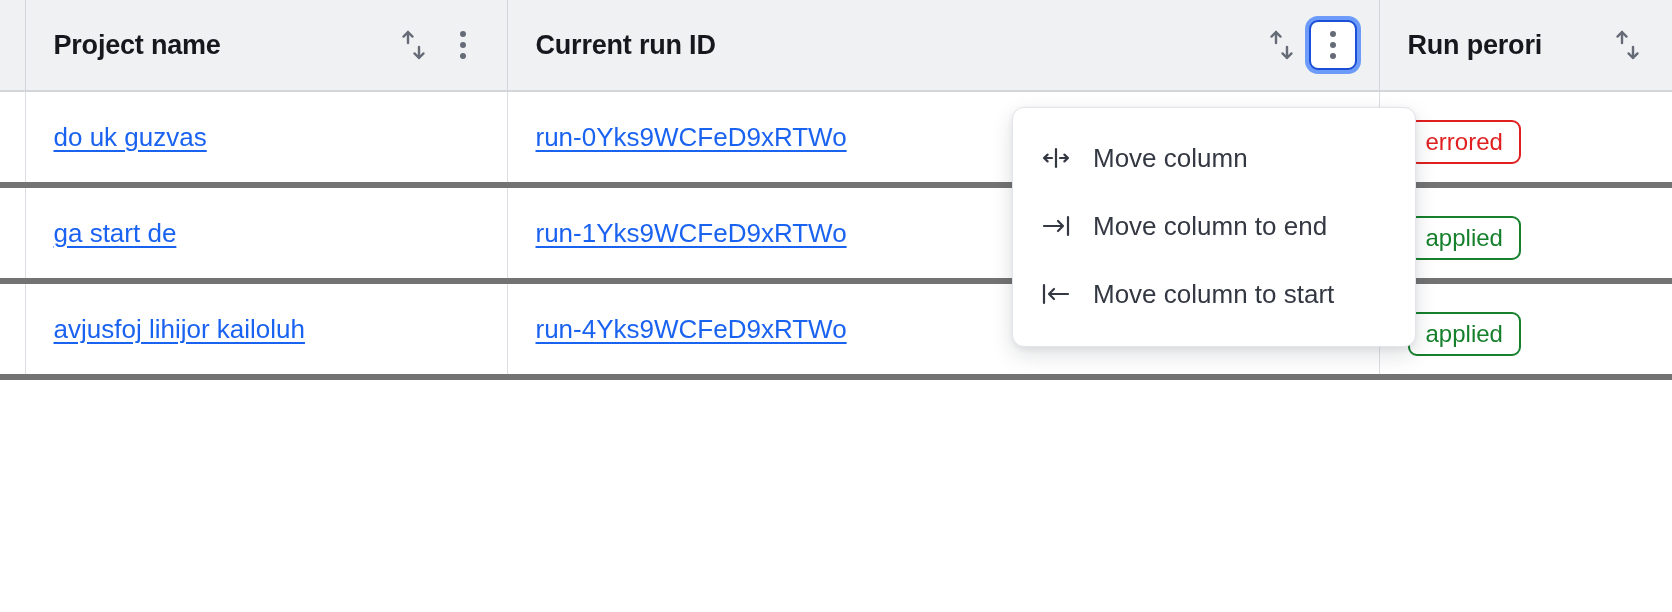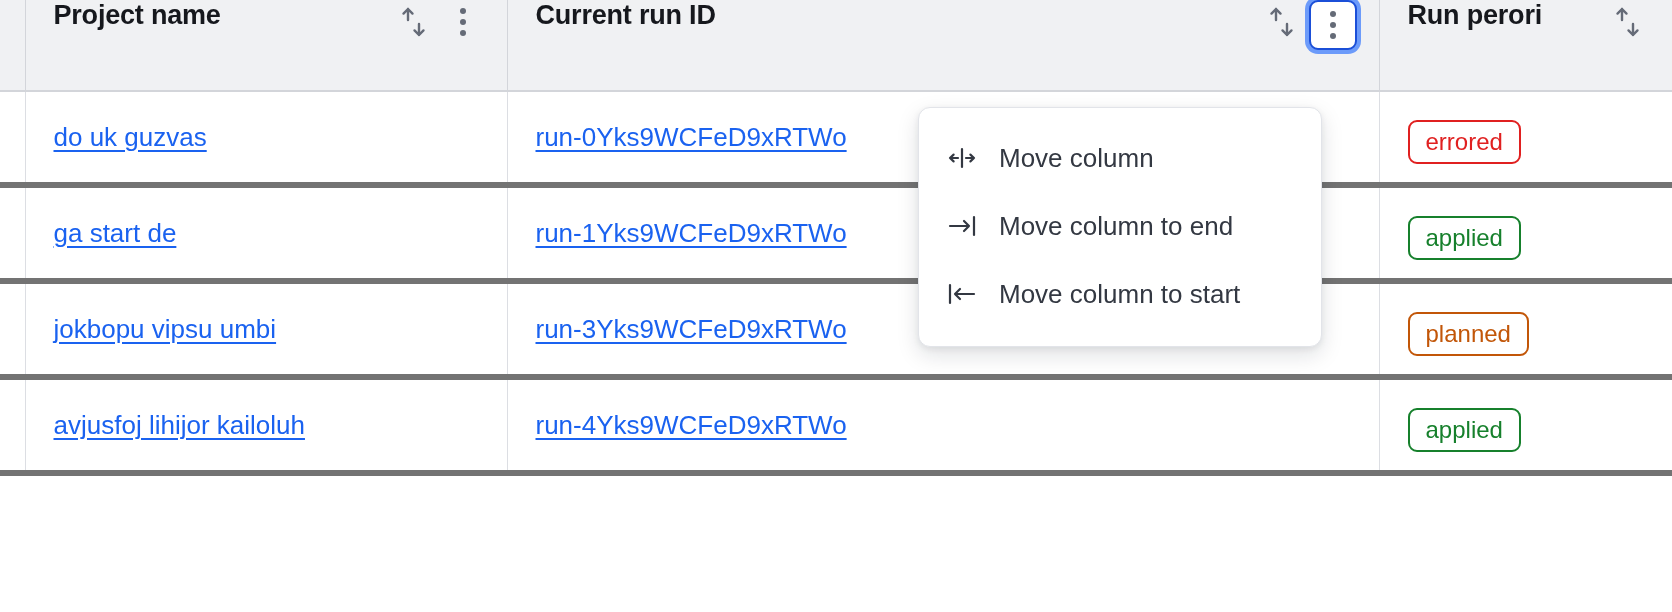--- a/index.html
+++ b/index.html
@@ -41,21 +41,21 @@
   thead th.gutter-cell {
     border-right: 1px solid #d3d5da;
   }
   thead th.col-head {
     border-right: 1px solid #d3d5da;
   }
   thead th.col-head.last { border-right: none; }
 
   .head-inner {
     display: flex;
-    align-items: flex-start;
+    align-items: center;
     height: 90px;
     padding: 0 22px 0 28px;
     gap: 5px;
   }
   .head-title {
     font-size: 27px;
     font-weight: bold;
     color: #16181d;
     letter-spacing: -0.2px;
     white-space: nowrap;
@@ -138,21 +138,21 @@
     white-space: nowrap;
     margin-top: 9px;
   }
   .badge.errored { color: #e02020; }
   .badge.applied { color: #16802c; }
   .badge.planned { color: #c25608; }
 
   
   .menu {
     position: absolute;
-    left: 918px;
+    left: 1012px;
     top: 107px;
     width: 404px;
     background: #ffffff;
     border: 1px solid #e2e4e9;
     border-radius: 12px;
     box-shadow: 0 8px 22px rgba(16,22,36,0.13), 0 2px 6px rgba(16,22,36,0.07);
     padding: 16px 0 18px 0;
     z-index: 20;
   }
   .menu-item {
@@ -283,38 +283,20 @@
             </div>
         </td>
         <td class="last">
           <div class="cell-inner">
               <span class="badge applied">applied</span>
             </div>
         </td>
       </tr>
 
 
-      <tr>
-        <td class="gutter-cell"></td>
-        <td>
-          <div class="cell-inner">
-              <a class="link">jokbopu vipsu umbi</a>
-            </div>
-        </td>
-        <td>
-          <div class="cell-inner">
-              <a class="link">run-3Yks9WCFeD9xRTWo</a>
-            </div>
-        </td>
-        <td class="last">
-          <div class="cell-inner">
-              <span class="badge planned">planned</span>
-            </div>
-        </td>
-      </tr>
 
       <tr>
         <td class="gutter-cell"></td>
         <td>
           <div class="cell-inner">
               <a class="link">avjusfoj lihijor kailoluh</a>
             </div>
         </td>
         <td>
           <div class="cell-inner">

